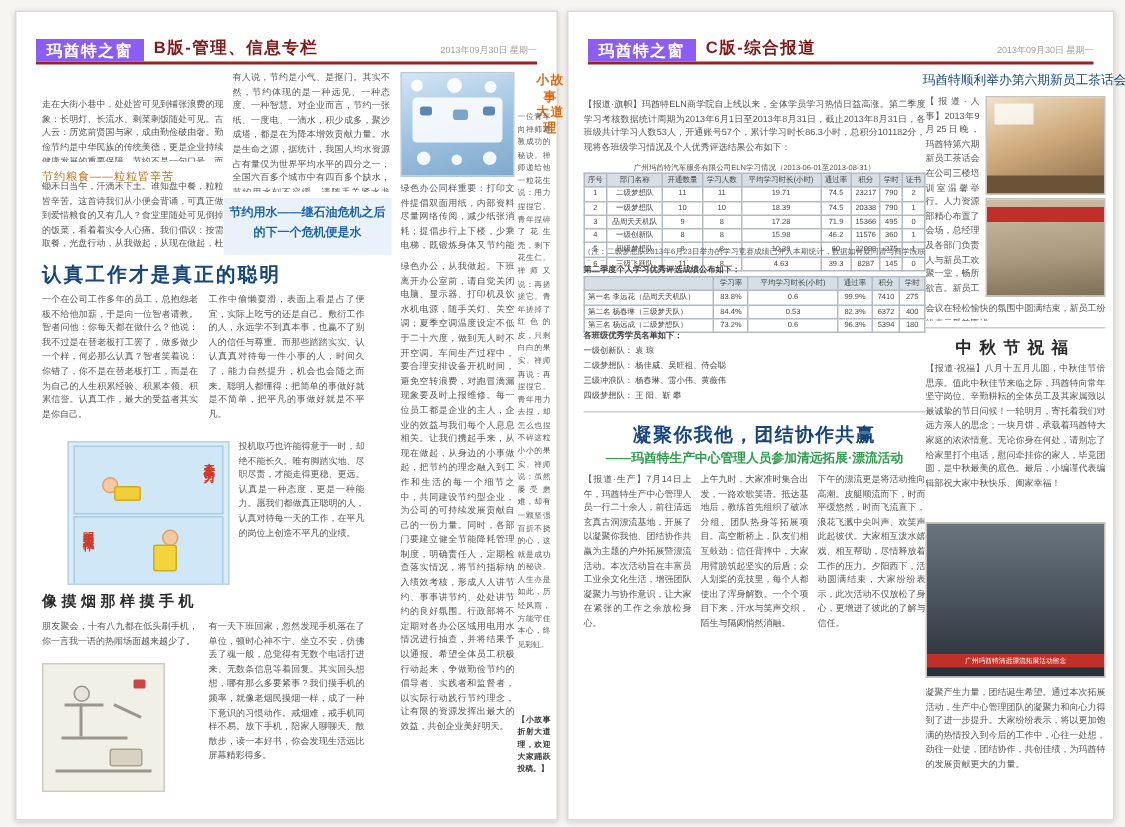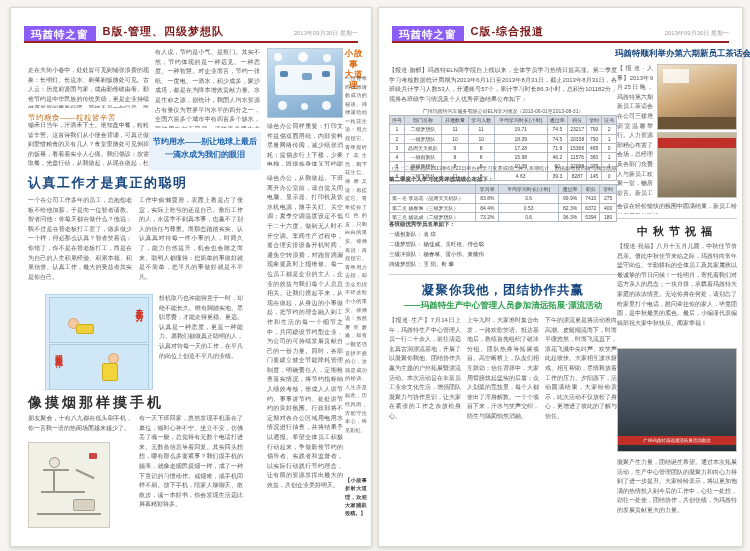--- a/index.html
+++ b/index.html
@@ -14,21 +14,21 @@
   .section-title{color:#7d1a1a;font-weight:bold;font-size:11px;margin:0 0 2px 7px;letter-spacing:1px;}
   .date{margin-left:auto;margin-bottom:3px;font-size:6px;color:#a89a9a;}
   
   .bt{font-size:6px;line-height:1.6;color:#565656;text-align:justify;overflow:hidden;word-break:break-all;}
   .bt-xs{font-size:5.2px;line-height:1.65;color:#5a5a5a;text-align:justify;overflow:hidden;word-break:break-all;}
   
   .talk-banner{background:#2a6cb5;color:#fff;font-weight:bold;font-size:10px;text-align:center;letter-spacing:9px;padding:3px 0 2px 9px;}
   .sub-orange{color:#c0731e;font-weight:normal;font-size:7.5px;letter-spacing:.5px;margin:3px 0 2px 0;}
   .quote-box{background:#e9f2fb;color:#1f64ad;font-weight:bold;font-size:8px;line-height:1.6;text-align:center;padding:4px 3px;box-sizing:border-box;}
   .headline-blue{color:#17477e;font-weight:bold;font-size:13px;letter-spacing:1.5px;}
-  .headline-dark{color:#2e2e2e;font-weight:bold;font-size:14px;letter-spacing:3px;}
+  .headline-dark{color:#2e2e2e;font-weight:bold;font-size:10px;letter-spacing:3px;}
   .poster{background:linear-gradient(165deg,#d3e6f5 0%,#9dc0de 55%,#7fa9cd 100%);border:1px solid #b8cada;box-sizing:border-box;overflow:hidden;}
   .poster .panel{position:absolute;left:7px;right:7px;top:16px;height:30px;background:rgba(255,255,255,.85);border-radius:3px;}
   .poster .dot{position:absolute;border-radius:50%;background:rgba(255,255,255,.9);}
   .poster .chip{position:absolute;border-radius:2px;background:#5b87b5;}
   .cartoon{background:#daecf8;border:1px solid #b5d2e6;box-sizing:border-box;overflow:hidden;}
   .cartoon .panel2{position:absolute;left:3px;right:3px;height:44px;background:#cfe7f6;border:1px solid #abcde2;}
   .vtext{position:absolute;writing-mode:vertical-rl;color:#d03a2a;font-weight:bold;font-size:7.5px;letter-spacing:1px;line-height:1;}
   .fig-head{position:absolute;width:9px;height:9px;border-radius:50%;background:#f4c9a2;border:1px solid #d9a26f;}
   .fig-body{position:absolute;width:16px;height:8px;background:#f0cf3a;border-radius:2px;border:1px solid #cdae22;}
   .comic{background:#f1f0e7;border:1px solid #cfcabd;box-sizing:border-box;overflow:hidden;}
@@ -41,49 +41,49 @@
   .t2cap{font-size:5.5px;color:#444;font-weight:bold;}
   .tablewrap table{width:100%;border-collapse:collapse;font-size:5px;color:#454545;table-layout:auto;}
   .tablewrap th,.tablewrap td{border:0.5px solid #b3bac4;padding:1px 1px;text-align:center;line-height:1.25;}
   .tablewrap th{background:#d9dee6;font-weight:normal;}
   .t2 td:first-child{text-align:left;width:38%;padding-left:2px;}
   .winners div{font-size:5.5px;line-height:1.8;color:#454545;}
   .winners div:first-child{font-weight:bold;}
   .rule{border-top:1px solid #cccccc;height:0;}
   .raft-title{color:#17477e;font-weight:bold;font-size:12.5px;text-align:center;letter-spacing:1px;white-space:nowrap;}
   .raft-sub{color:#2f9e4e;font-weight:bold;font-size:8.5px;text-align:center;}
-  .tea-title{color:#17477e;font-weight:bold;font-size:8.5px;white-space:nowrap;letter-spacing:0;}
+  .tea-title{color:#17477e;font-weight:normal;font-size:8.5px;white-space:nowrap;letter-spacing:0;}
   .moon-title{color:#2a2a2a;font-weight:bold;font-size:11px;text-align:center;letter-spacing:5px;}
   .photo{box-sizing:border-box;overflow:hidden;border:1px solid #c8c2ba;}
   .photo-meeting{background:linear-gradient(160deg,#efe3cc 0%,#d0ab7c 45%,#8a6b4a 100%);}
   .photo-meeting .window{position:absolute;left:5px;top:4px;width:26px;height:14px;background:rgba(255,255,255,.75);}
   .photo-meeting .tablestrip{position:absolute;left:0;right:0;bottom:0;height:12px;background:#6b5338;}
   .photo-group{background:linear-gradient(175deg,#cdbfa6 0%,#a9987d 60%,#7e6f57 100%);}
   .redstrip{position:absolute;left:0;right:0;background:#c03028;}
   .photo-raft{background:linear-gradient(180deg,#6a7580 0%,#46505a 55%,#272f37 100%);}
   .banner-text{position:absolute;left:0;right:0;color:#fff;font-size:4.5px;text-align:center;line-height:9px;}
 </style>
 </head>
 <body>
 
 <div id="canvas">
 
   <div class="page" id="page-left">
     <div class="masthead">
       <span class="brand">玛酋特之窗</span>
-      <span class="section-title">B版-管理、四级梦想队</span>
+      <span class="section-title">B版-管理、信息专栏</span>
       <span class="date">2013年09月30日 星期一</span>
     </div>
 
     <div class="abs bt" style="left:17px;top:58px;width:121px;height:42px;">走在大街小巷中，处处皆可见到铺张浪费的现象：长明灯、长流水、剩菜剩饭随处可见。古人云：历览前贤国与家，成由勤俭破由奢。勤俭节约是中华民族的传统美德，更是企业持续健康发展的重要保障。节约不是一句口号，而是一种责任、一种习惯、一种修养，人人都应从自身做起，从点滴做起。</div>
     <div class="abs sub-orange" style="left:17px;top:102px;width:121px;">节约粮食——粒粒皆辛苦</div>
     <div class="abs bt" style="left:17px;top:113px;width:121px;height:45px;">锄禾日当午，汗滴禾下土。谁知盘中餐，粒粒皆辛苦。这首诗我们从小便会背诵，可真正做到爱惜粮食的又有几人？食堂里随处可见倒掉的饭菜，看着着实令人心痛。我们倡议：按需取餐，光盘行动，从我做起，从现在做起，杜绝舌尖上的浪费，让节约粮食成为每一位员工的自觉行动。</div>
 
     <div class="abs bt" style="left:144px;top:40px;width:105px;height:80px;">有人说，节约是小气、是抠门。其实不然，节约体现的是一种远见、一种态度、一种智慧。对企业而言，节约一张纸、一度电、一滴水，积少成多，聚沙成塔，都是在为降本增效贡献力量。水是生命之源，据统计，我国人均水资源占有量仅为世界平均水平的四分之一，全国六百多个城市中有四百多个缺水，节约用水刻不容缓。请随手关紧水龙头，别让地球上最后一滴水成为我们的眼泪。</div>
-    <div class="abs quote-box" style="left:138px;top:124px;width:112px;height:38px;">节约用水——别让地球上最后一滴水成为我们的眼泪</div>
+    <div class="abs quote-box" style="left:138px;top:124px;width:112px;height:38px;">节约用水——继石油危机之后的下一个危机便是水</div>
 
     <div class="abs poster" style="left:256px;top:40px;width:76px;height:70px;">
       <div class="dot" style="left:6px;top:4px;width:8px;height:8px;"></div>
       <div class="dot" style="left:30px;top:3px;width:10px;height:10px;"></div>
       <div class="dot" style="left:55px;top:5px;width:8px;height:8px;"></div>
       <div class="panel"></div>
       <div class="chip" style="left:12px;top:22px;width:8px;height:6px;"></div>
       <div class="chip" style="left:34px;top:24px;width:10px;height:7px;background:#7ba4c9;"></div>
       <div class="chip" style="left:54px;top:22px;width:8px;height:6px;"></div>
       <div class="dot" style="left:10px;top:52px;width:9px;height:9px;"></div>
@@ -119,21 +119,21 @@
       <div class="line" style="left:12px;top:48px;width:44px;height:2px;"></div>
       <div class="line" style="left:46px;top:30px;width:20px;height:2px;transform:rotate(25deg);"></div>
       <div class="fig-body" style="left:44px;top:56px;width:20px;height:10px;background:#d8d2c2;border-color:#a8a294;"></div>
       <div class="line" style="left:8px;top:70px;width:64px;height:2px;"></div>
       <div class="chip" style="left:60px;top:10px;width:8px;height:6px;background:#c44;position:absolute;border-radius:1px;"></div>
     </div>
     <div class="abs bt" style="left:128px;top:406px;width:104px;height:114px;">有一天下班回家，忽然发现手机落在了单位，顿时心神不宁、坐立不安，仿佛丢了魂一般，总觉得有无数个电话打进来、无数条信息等着回复。其实回头想想，哪有那么多要紧事？我们摸手机的频率，就像老烟民摸烟一样，成了一种下意识的习惯动作。戒烟难，戒手机同样不易。放下手机，陪家人聊聊天、散散步，读一本好书，你会发现生活远比屏幕精彩得多。</div>
 
     <div class="abs bt" style="left:256px;top:166px;width:76px;height:354px;">绿色办公，从我做起。下班离开办公室前，请自觉关闭电脑、显示器、打印机及饮水机电源，随手关灯、关空调；夏季空调温度设定不低于二十六度，做到无人时不开空调。车间生产过程中，要合理安排设备开机时间，避免空转浪费，对跑冒滴漏现象要及时上报维修。每一位员工都是企业的主人，企业的效益与我们每个人息息相关。让我们携起手来，从现在做起，从身边的小事做起，把节约的理念融入到工作和生活的每一个细节之中，共同建设节约型企业，为公司的可持续发展贡献自己的一份力量。同时，各部门要建立健全节能降耗管理制度，明确责任人，定期检查落实情况，将节约指标纳入绩效考核，形成人人讲节约、事事讲节约、处处讲节约的良好氛围。行政部将不定期对各办公区域用电用水情况进行抽查，并将结果予以通报。希望全体员工积极行动起来，争做勤俭节约的倡导者、实践者和监督者，以实际行动践行节约理念，让有限的资源发挥出最大的效益，共创企业美好明天。</div>
 
-    <div class="abs sidebar-title" style="left:332px;top:40px;width:22px;">
+    <div class="abs sidebar-title" style="left:345px;top:40px;width:22px;">
       <div>小故事</div>
       <div>大道理</div>
     </div>
     <div class="abs bt-xs" style="left:334px;top:66px;width:22px;height:398px;">一位青年向禅师请教成功的秘诀。禅师递给他一粒花生说：用力捏捏它。青年捏碎了花生壳，剩下花生仁。禅师又说：再搓搓它。青年搓掉了红色的皮，只剩白白的果实。禅师再说：再捏捏它。青年用力去捏，却怎么也捏不碎这粒小小的果实。禅师说：虽然屡受磨难，却有一颗坚强百折不挠的心，这就是成功的秘诀。人生亦是如此，历经风雨，方能守住本心，终见彩虹。</div>
     <div class="abs sidebar-note" style="left:334px;top:468px;width:22px;height:52px;">【小故事折射大道理，欢迎大家踊跃投稿。】</div>
   </div>
 
   <div class="page" id="page-right">
     <div class="masthead">
       <span class="brand">玛酋特之窗</span>

